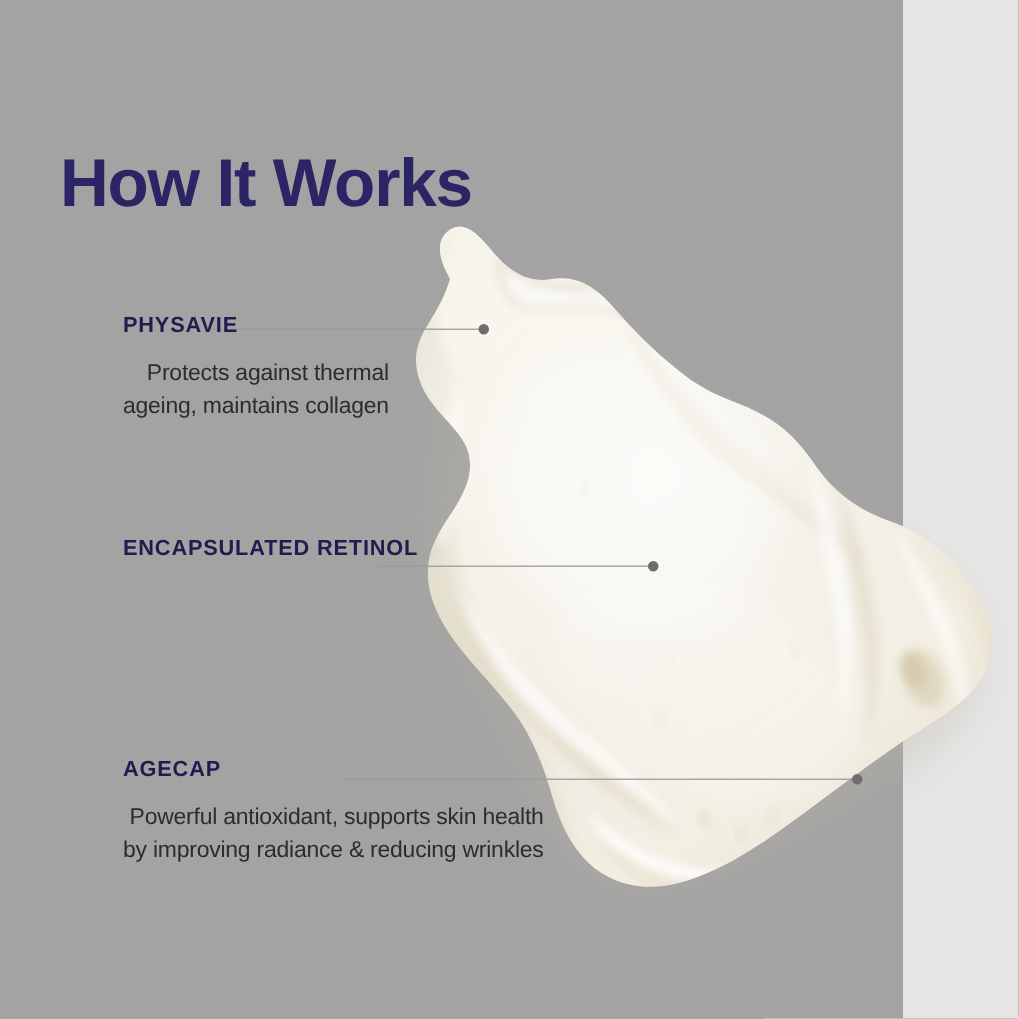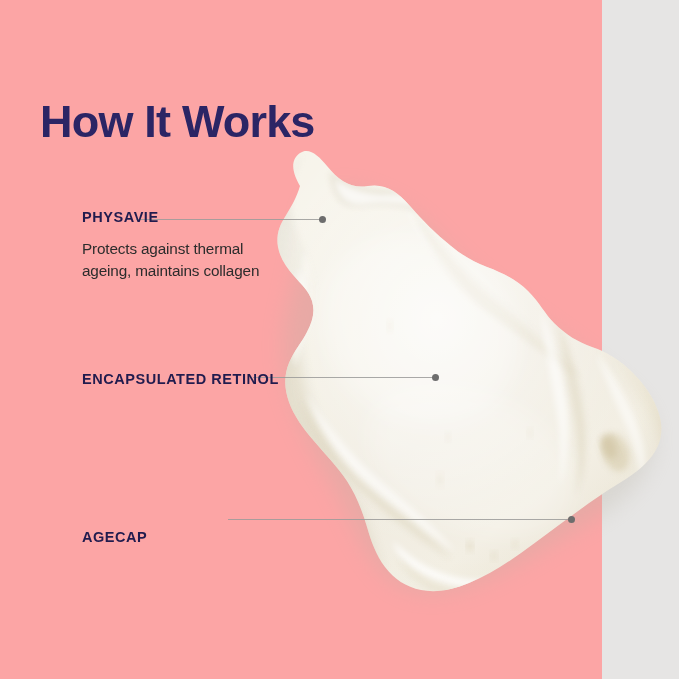--- a/index.html
+++ b/index.html
@@ -11,21 +11,21 @@
     height: 679px;
     background: #e6e5e4;
     font-family: "Liberation Sans", sans-serif;
     overflow: hidden;
     position: relative;
   }
   #stage {
     position: relative;
     width: 602px;
     height: 679px;
-    background: #fca5a5;
+    background: #a3a3a3;
   }
 
   
   #swatch-layer {
     position: absolute;
     left: 0; top: 0;
     width: 679px;
     height: 679px;
     pointer-events: none;
   }
@@ -60,25 +60,26 @@
   }
   .callout-body {
     margin: 0;
     margin-top: 12px;
     font-size: 15.3px;
     font-weight: normal;
     color: #2c2c2c;
     line-height: 1.42;
     letter-spacing: -0.15px;
     white-space: pre-line;
+    text-align: right;
   }
 
   #callout-physavie { top: 210px; }
-  #callout-retinol  { top: 372px; }
-  #callout-agecap   { top: 530px; }
+  #callout-retinol  { top: 359px; }
+  #callout-agecap   { top: 506px; }
 
   
   .connector {
     position: absolute;
     height: 1px;
     background: #9a9a99;
     opacity: 0.85;
   }
   .connector-dot {
     position: absolute;
@@ -290,15 +291,17 @@
 
   <div class="callout" id="callout-retinol">
     <div class="callout-heading">ENCAPSULATED RETINOL</div>
   </div>
 
   <div class="connector" id="connector-line-agecap"></div>
   <div class="connector-dot" id="connector-dot-agecap"></div>
 
   <div class="callout" id="callout-agecap">
     <div class="callout-heading">AGECAP</div>
+    <p class="callout-body">Powerful antioxidant, supports skin health
+by improving radiance &amp; reducing wrinkles</p>
   </div>
 
 </div>
 
 </body></html>

